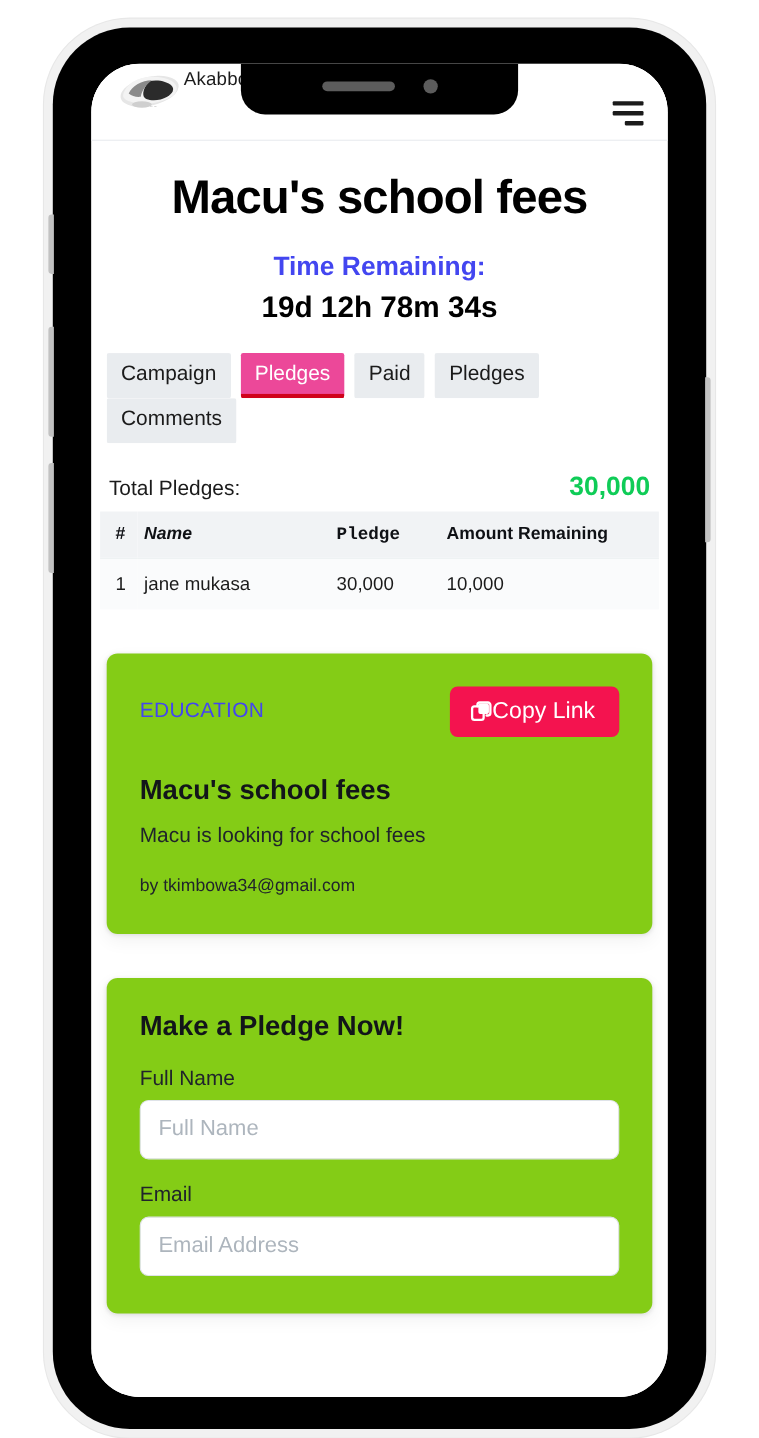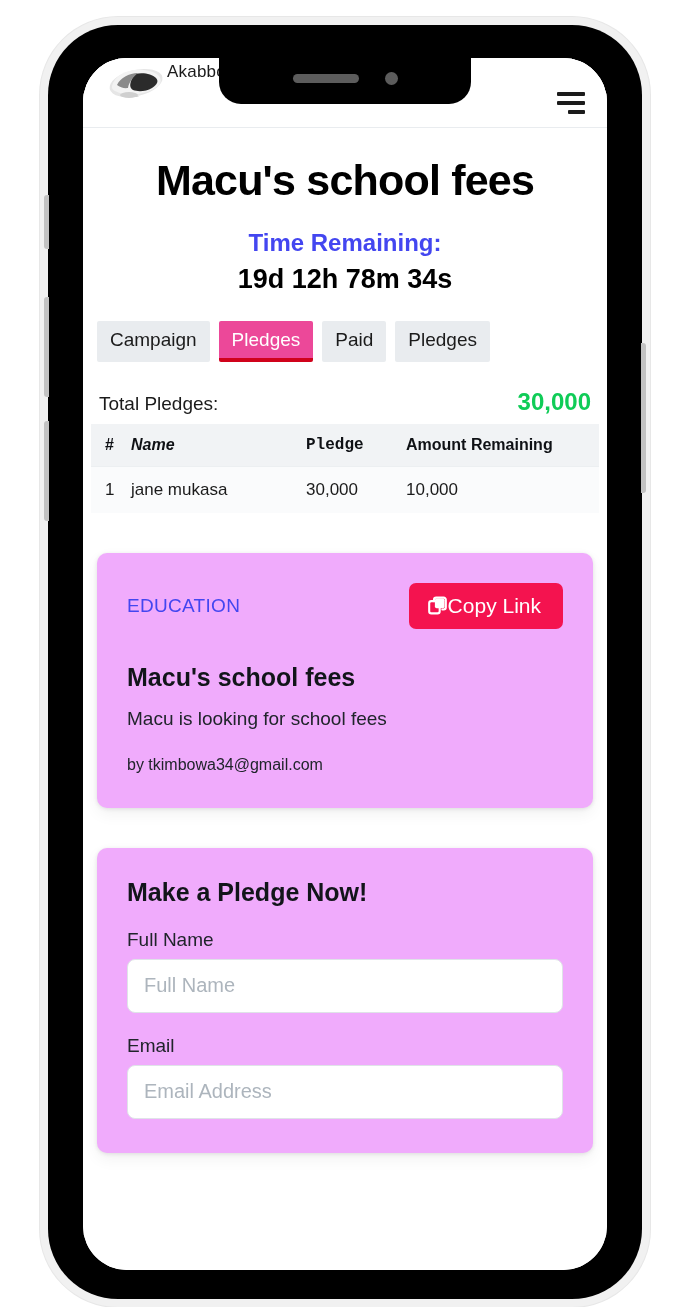--- a/index.html
+++ b/index.html
@@ -208,21 +208,21 @@
     color: #1b1b1b;
     padding: 13px 6px;
   }
   .col-num { width: 34px; }
   .col-name { width: 175px; font-style: italic; }
   .col-pledge { width: 100px; font-family: Liberation Mono, monospace; }
 
   
   .card {
     margin: 40px 14px 0 14px;
-    background: #f0abfc;
+    background: #84cc16;
     border-radius: 10px;
     box-shadow: 0 1px 4px rgba(0,0,0,.10), 0 6px 16px rgba(0,0,0,.055);
     padding: 30px 30px 34px 30px;
   }
 
   #card-campaign-head {
     display: flex;
     align-items: center;
     justify-content: space-between;
   }
@@ -334,20 +334,21 @@
 
           <h1 id="campaign-title">Macu's school fees</h1>
           <div id="time-remaining-label">Time Remaining:</div>
           <div id="time-remaining-value">19d 12h 78m 34s</div>
 
           <div id="tabs">
             <div class="tab">Campaign</div>
             <div class="tab active">Pledges</div>
             <div class="tab">Paid</div>
             <div class="tab">Pledges</div>
+            <div class="tab">Comments</div>
           </div>
 
           <div id="totals-row">
             <span id="totals-label">Total Pledges:</span>
             <span id="totals-value">30,000</span>
           </div>
 
           <div id="pledges-table-wrap">
             <table>
               <thead>

